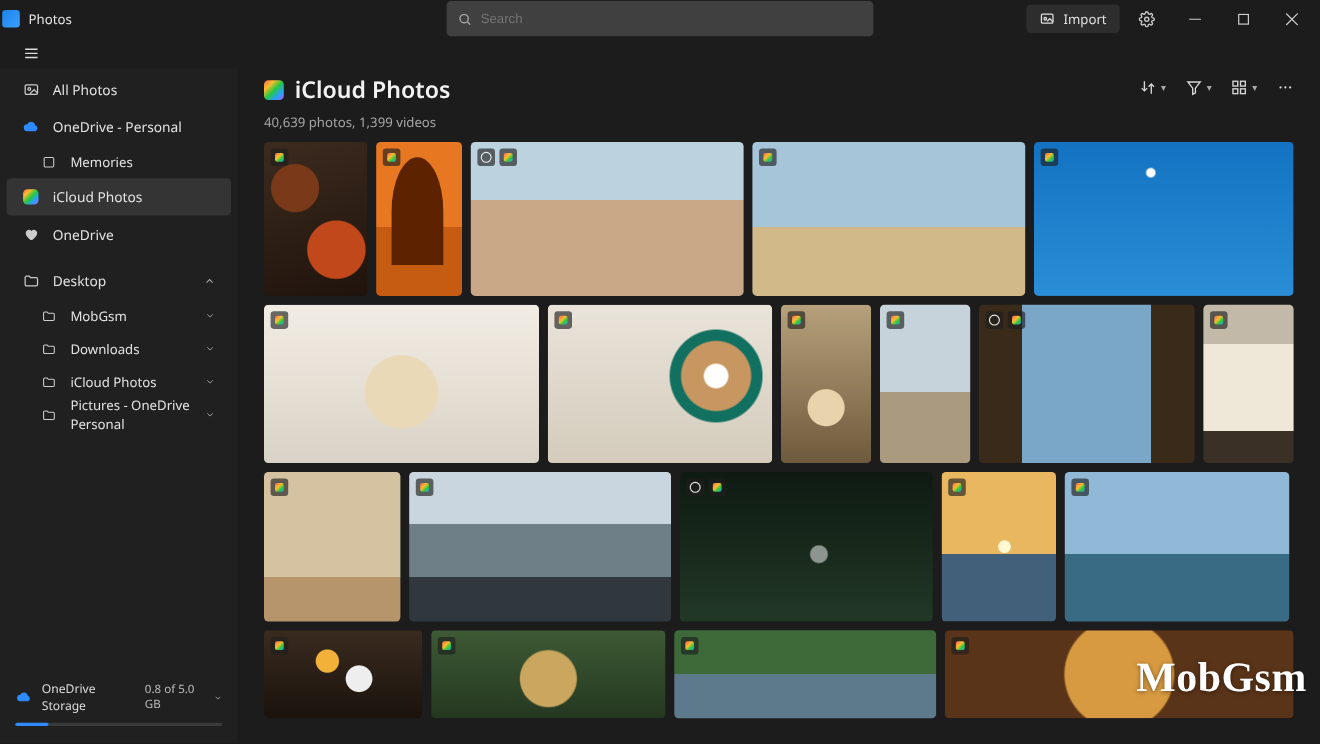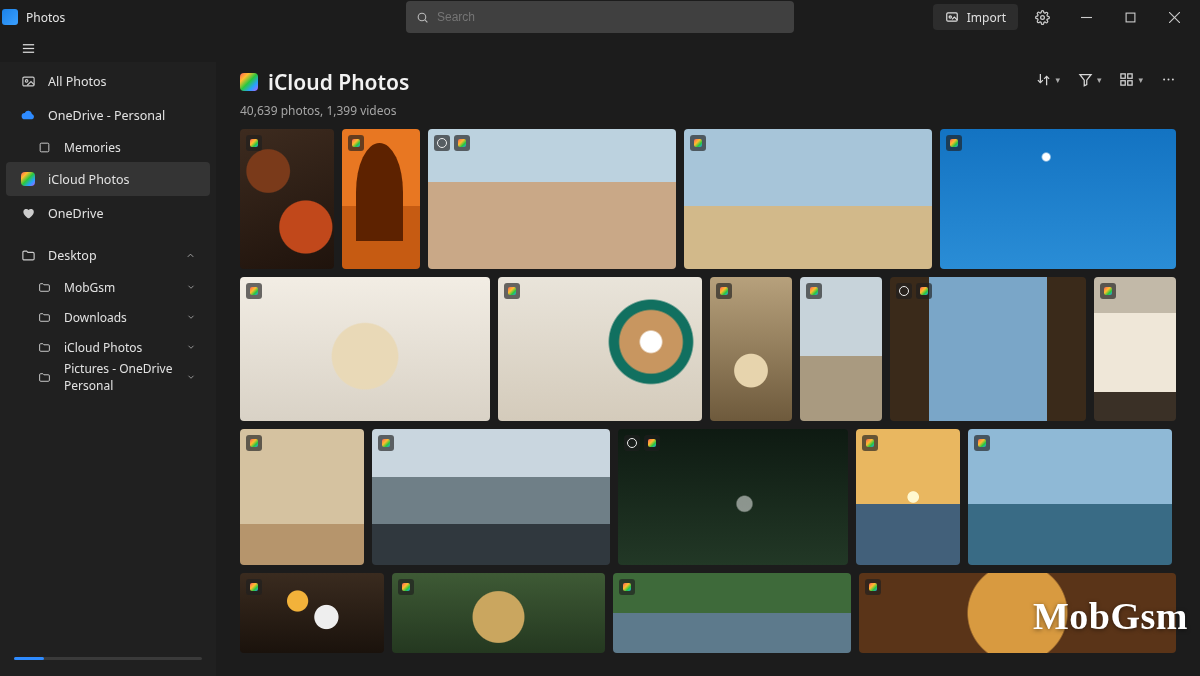--- a/index.html
+++ b/index.html
@@ -375,20 +375,34 @@
         </span>
       <span>Pictures - OneDrive Personal</span>
       <span class="chev">
           <svg width="10" height="10" viewBox="0 0 24 24" fill="none" stroke="currentColor" stroke-width="2">
             <polyline points="6 9 12 15 18 9"></polyline>
           </svg>
         </span>
     </div>
 
     <div class="sidebar-footer">
+      <div class="storage-row">
+        <span class="nav-ic" style="color:#2e8bff">
+            <svg width="14" height="14" viewBox="0 0 24 24" fill="currentColor">
+              <path d="M6 18a5 5 0 010-10 6 6 0 0111.5 1.5A4.5 4.5 0 0118 18H6z"></path>
+            </svg>
+          </span>
+        <span>OneDrive Storage</span>
+        <span class="right">
+          <span>0.8 of 5.0 GB</span>
+          <svg width="9" height="9" viewBox="0 0 24 24" fill="none" stroke="currentColor" stroke-width="2">
+              <polyline points="6 9 12 15 18 9"></polyline>
+            </svg>
+        </span>
+      </div>
       <div class="storage-bar">
           <div class="fill"></div>
         </div>
     </div>
   </nav>
 
   <main class="main">
     <div class="page-head">
       <div>
         <div class="page-title-row">

